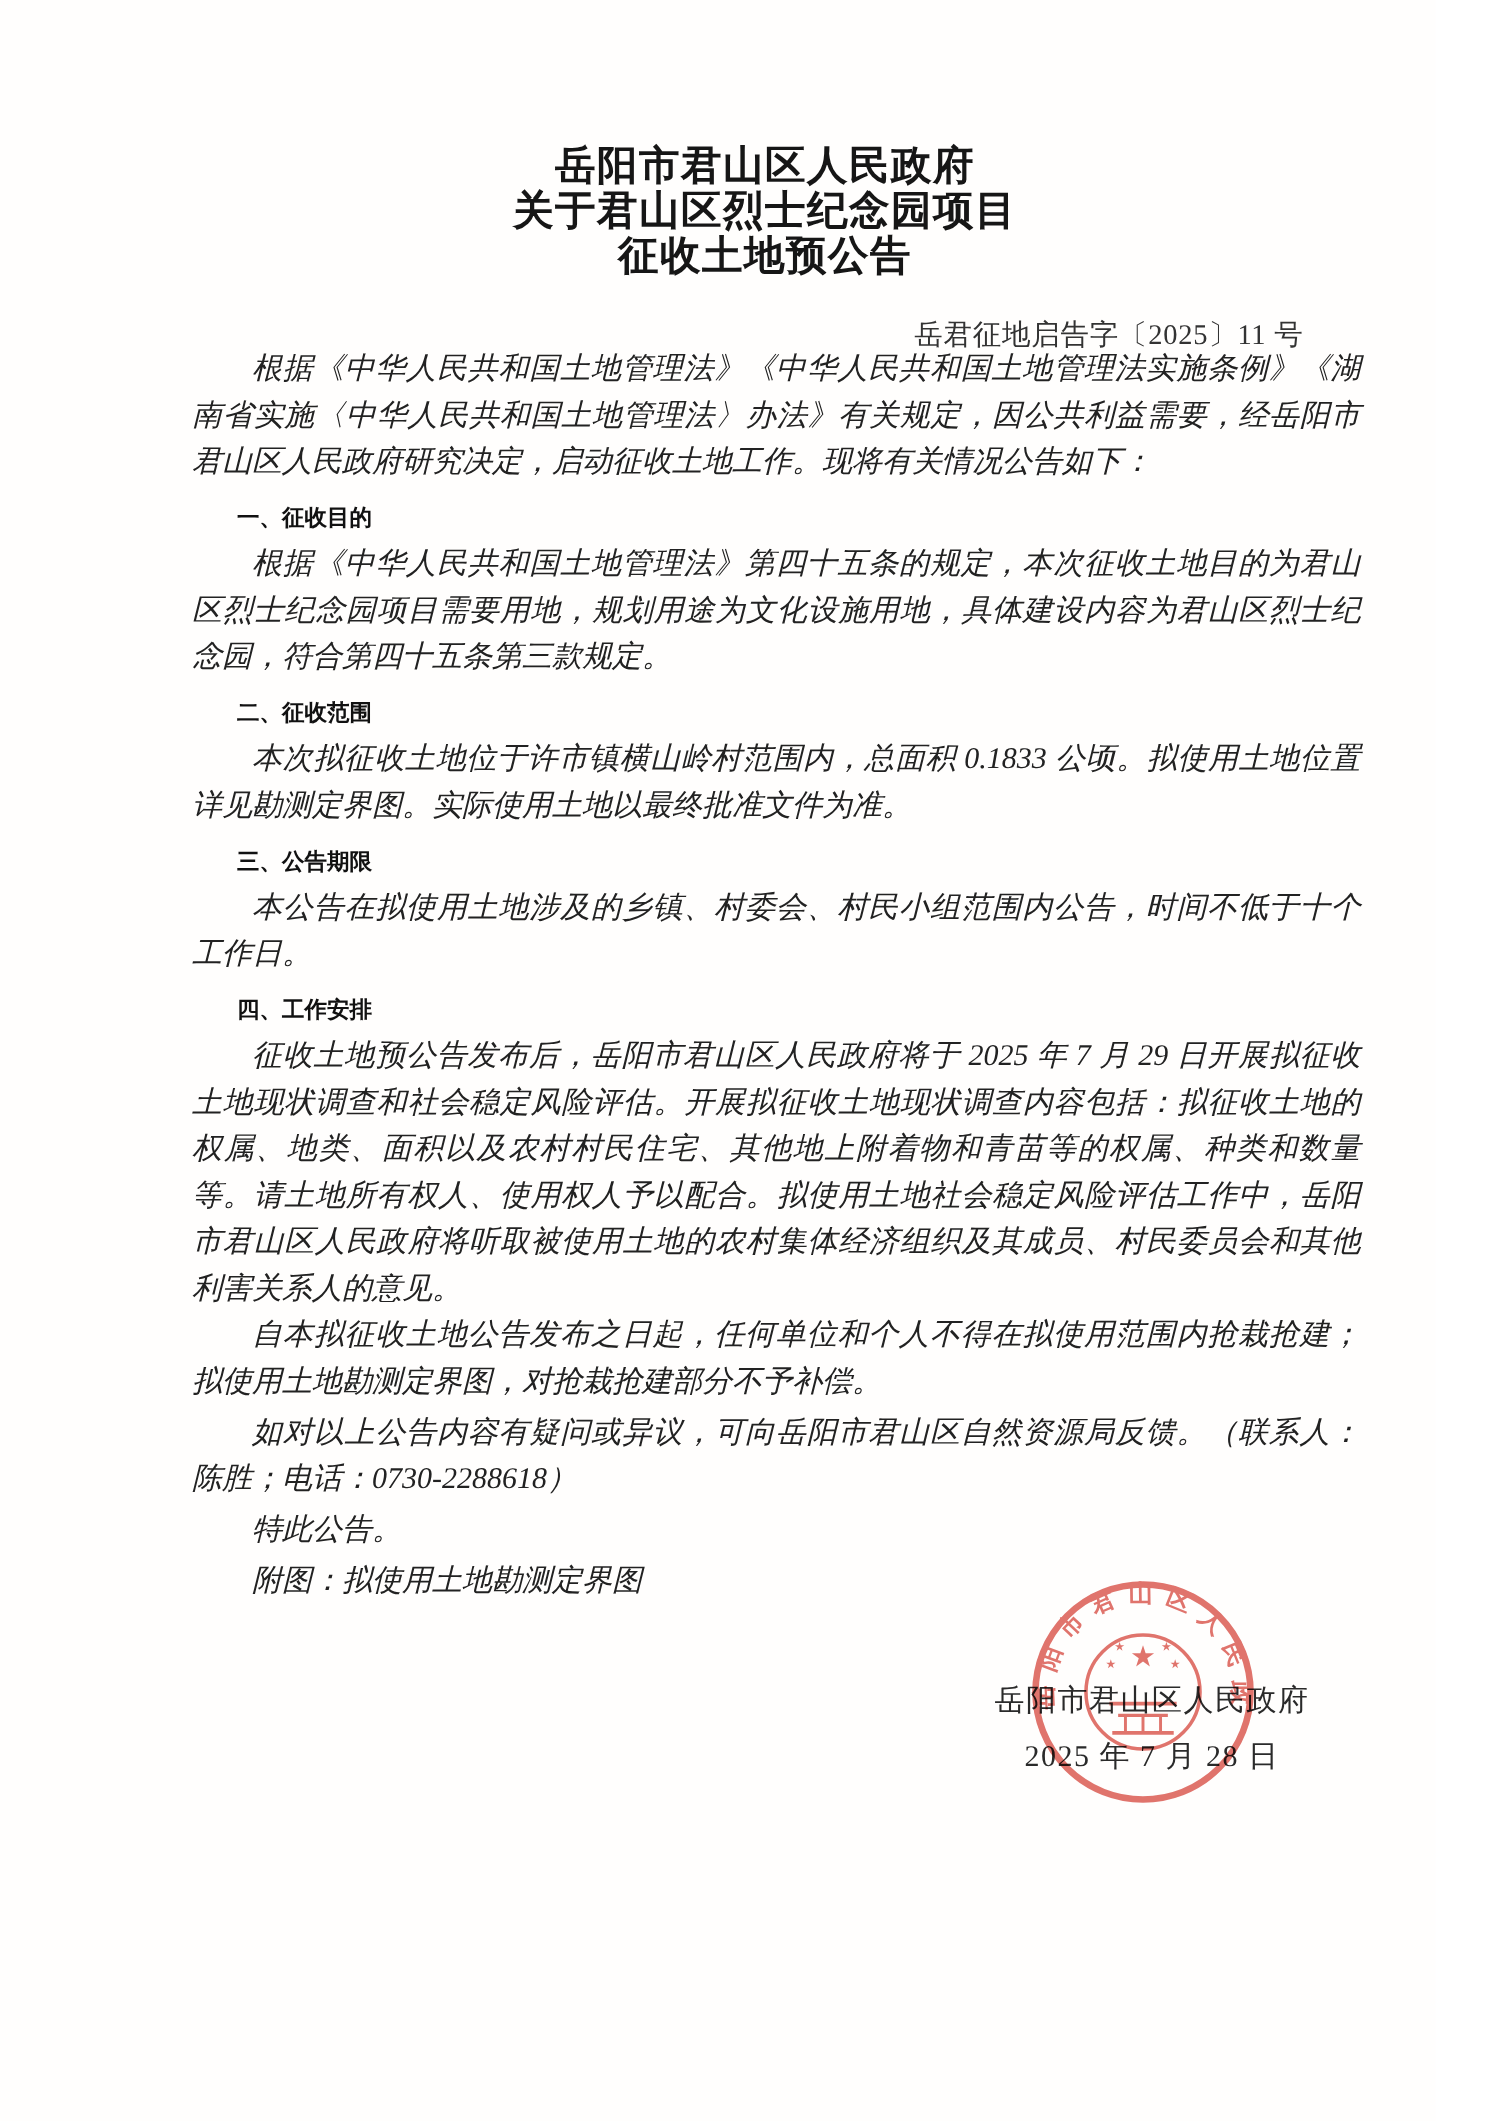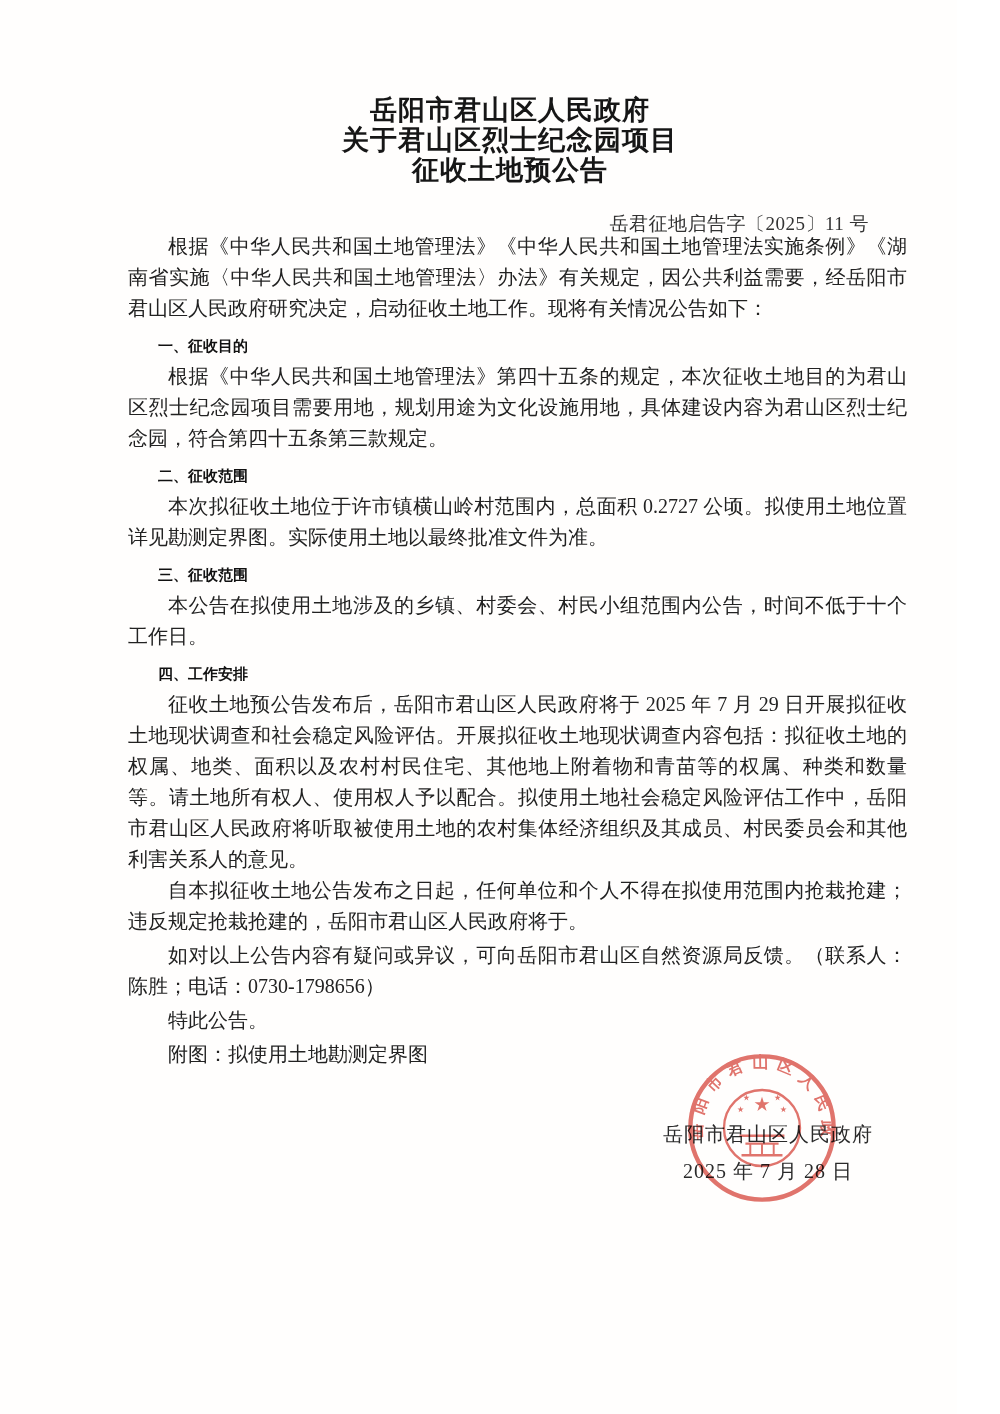--- a/index.html
+++ b/index.html
@@ -50,20 +50,21 @@
     width: 779px;
     font-size: 20px;
     line-height: 31px;
     text-align: justify;
     text-justify: inter-character;
     color: #222;
   }
   .para {
     margin: 0;
     text-indent: 2em;
+    font-style: italic;
   }
   .para-gap {
     margin-top: 3px;
   }
   .section-heading {
     margin: 6px 0 0 0;
     text-indent: 2em;
     font-family: "Liberation Sans", "DejaVu Sans", sans-serif;
     font-weight: 700;
     font-size: 15px;
@@ -118,30 +119,30 @@
 
   <div class="doc-number">岳君征地启告字〔2025〕11 号</div>
 
   <div class="body-block">
     <p class="para">根据《中华人民共和国土地管理法》《中华人民共和国土地管理法实施条例》《湖南省实施〈中华人民共和国土地管理法〉办法》有关规定，因公共利益需要，经岳阳市君山区人民政府研究决定，启动征收土地工作。现将有关情况公告如下：</p>
 
     <h2 class="section-heading">一、征收目的</h2>
     <p class="para">根据《中华人民共和国土地管理法》第四十五条的规定，本次征收土地目的为君山区烈士纪念园项目需要用地，规划用途为文化设施用地，具体建设内容为君山区烈士纪念园，符合第四十五条第三款规定。</p>
 
     <h2 class="section-heading">二、征收范围</h2>
-    <p class="para">本次拟征收土地位于许市镇横山岭村范围内，总面积 0.2727 公顷。拟使用土地位置详见勘测定界图。实际使用土地以最终批准文件为准。</p>
+    <p class="para">本次拟征收土地位于许市镇横山岭村范围内，总面积 0.1833 公顷。拟使用土地位置详见勘测定界图。实际使用土地以最终批准文件为准。</p>
 
-    <h2 class="section-heading">三、征收范围</h2>
+    <h2 class="section-heading">三、公告期限</h2>
     <p class="para">本公告在拟使用土地涉及的乡镇、村委会、村民小组范围内公告，时间不低于十个工作日。</p>
 
     <h2 class="section-heading">四、工作安排</h2>
     <p class="para">征收土地预公告发布后，岳阳市君山区人民政府将于 2025 年 7 月 29 日开展拟征收土地现状调查和社会稳定风险评估。开展拟征收土地现状调查内容包括：拟征收土地的权属、地类、面积以及农村村民住宅、其他地上附着物和青苗等的权属、种类和数量等。请土地所有权人、使用权人予以配合。拟使用土地社会稳定风险评估工作中，岳阳市君山区人民政府将听取被使用土地的农村集体经济组织及其成员、村民委员会和其他利害关系人的意见。</p>
 
-    <p class="para">自本拟征收土地公告发布之日起，任何单位和个人不得在拟使用范围内抢栽抢建；违反规定抢栽抢建的，岳阳市君山区人民政府将于。</p>
-    <p class="para para-gap">如对以上公告内容有疑问或异议，可向岳阳市君山区自然资源局反馈。（联系人：陈胜；电话：0730-1798656）</p>
+    <p class="para">自本拟征收土地公告发布之日起，任何单位和个人不得在拟使用范围内抢栽抢建；拟使用土地勘测定界图，对抢栽抢建部分不予补偿。</p>
+    <p class="para para-gap">如对以上公告内容有疑问或异议，可向岳阳市君山区自然资源局反馈。（联系人：陈胜；电话：0730-2288618）</p>
     <p class="para para-gap">特此公告。</p>
     <p class="para para-gap">附图：拟使用土地勘测定界图</p>
   </div>
 
   <div class="signature-block">
     <div class="signature-issuer">岳阳市君山区人民政府</div>
     <div class="signature-date">2025 年 7 月 28 日</div>
   </div>
 
   <svg class="seal" viewBox="0 0 160 160" xmlns="http://www.w3.org/2000/svg">

